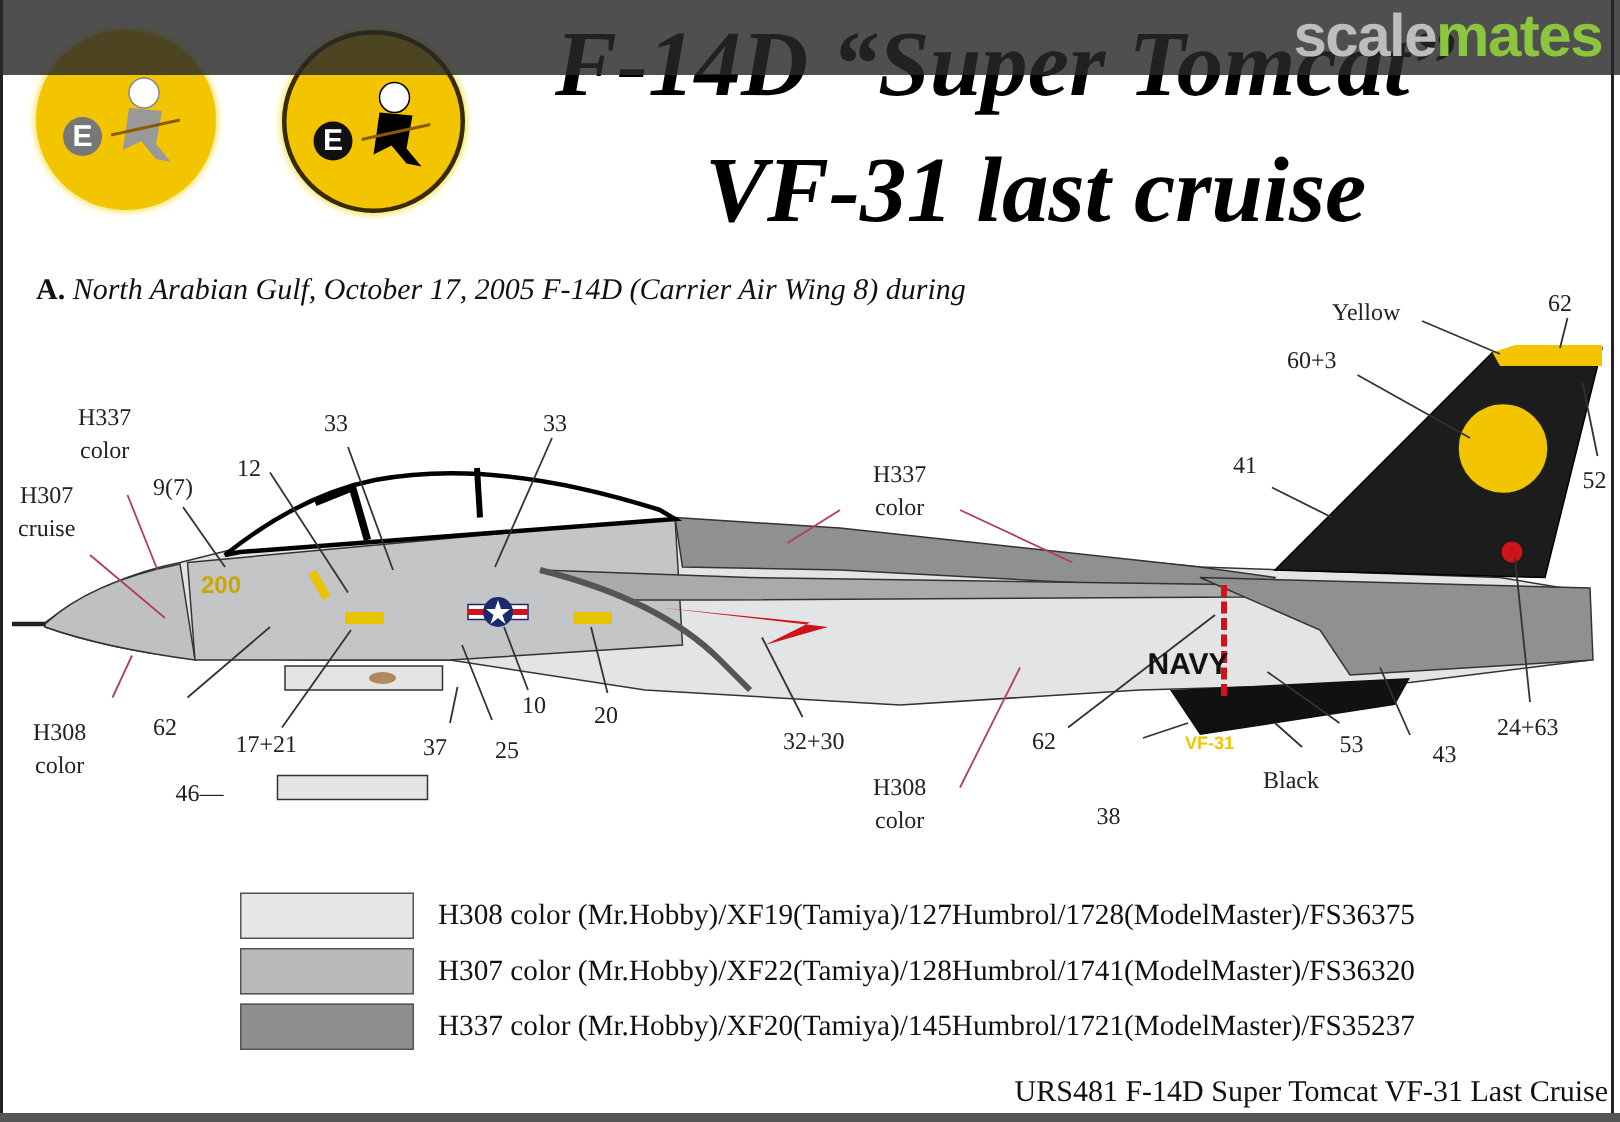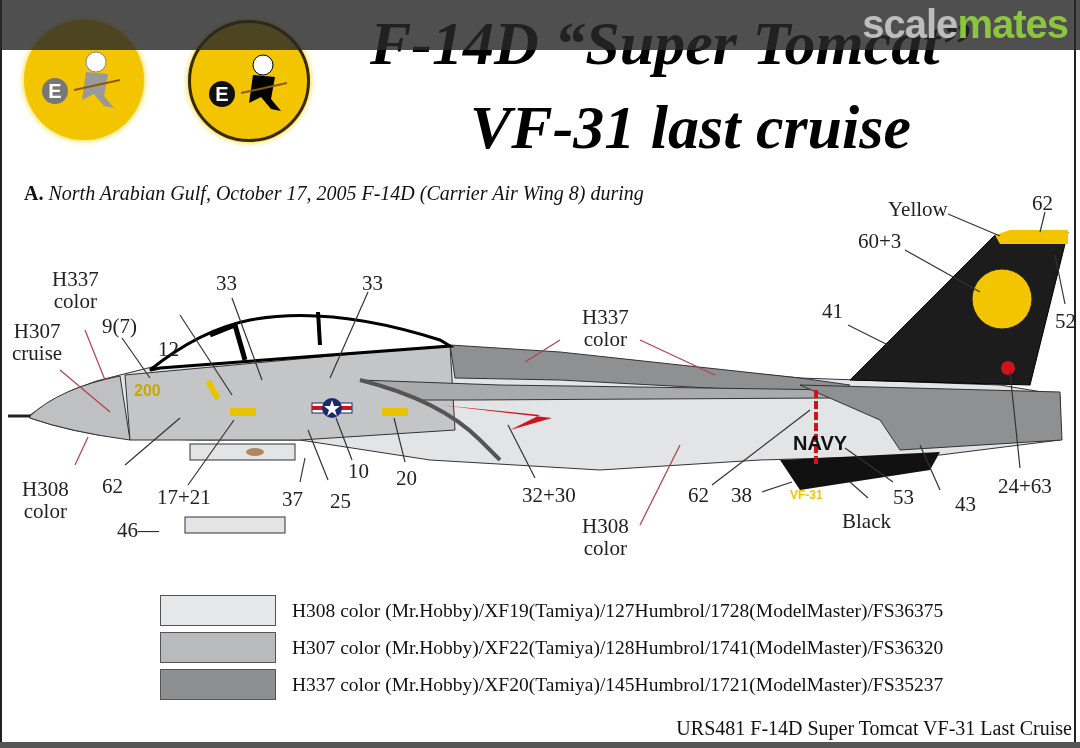--- a/index.html
+++ b/index.html
@@ -9,21 +9,21 @@
   .brand{position:absolute;right:12px;top:2px;font-family:"Liberation Sans",sans-serif;font-weight:bold;font-size:40px;letter-spacing:-1px;z-index:6;}
   .brand .a{color:#bdbdbd;} .brand .b{color:#8cc63f;}
   .title1,.title2{position:absolute;font-style:italic;font-weight:bold;color:#000;z-index:4;white-space:nowrap;font-family:Liberation Serif, serif;}
   .title1{left:370px;top:8px;font-size:62px;}
   .title2{left:470px;top:92px;font-size:62px;}
   .patch{position:absolute;border-radius:50%;background:#f2c500;box-shadow:0 0 6px #e8d400;z-index:3;}
   .patch .e{position:absolute;left:18px;top:58px;width:26px;height:26px;border-radius:50%;color:#fff;font:bold 20px "Liberation Sans",sans-serif;text-align:center;line-height:26px;}
   .patch .cat{position:absolute;left:50px;top:30px;width:46px;height:62px;}
   .desc{position:absolute;left:24px;top:180px;font-size:20px;line-height:27px;font-style:italic;color:#111;}
   .desc b{font-style:normal;}
-  .lbl{position:absolute;font-size:21px;color:#222;line-height:22px;text-align:center;white-space:nowrap;}
+  .lbl{position:absolute;font-size:16px;color:#222;line-height:22px;text-align:center;white-space:nowrap;}
   svg.plane{position:absolute;left:0;top:0;}
   .legend{position:absolute;left:160px;top:592px;}
   .legrow{display:flex;align-items:center;height:37px;}
   .swatch{width:114px;height:29px;border:1px solid #555;margin-right:16px;}
   .legtext{font-size:19.5px;color:#111;white-space:nowrap;}
   .footer{position:absolute;right:8px;top:717px;font-size:20px;color:#111;}
   .botbar{position:absolute;left:0;top:742px;width:1080px;height:6px;background:#555;}
 </style>
 </head>
 <body>
@@ -132,47 +132,47 @@
     <line x1="1020" y1="468" x2="1010" y2="372"></line>
     <line x1="848" y1="325" x2="888" y2="345"></line>
     <line x1="905" y1="250" x2="980" y2="292"></line>
     <line x1="948" y1="214" x2="1000" y2="236"></line>
     <line x1="1045" y1="212" x2="1040" y2="232"></line>
     <line x1="1065" y1="304" x2="1055" y2="255"></line>
   </g>
 </svg>
 
 <div class="lbl" style="left:134px;top:380px;font-family:'Liberation Sans',sans-serif;font-weight:bold;color:#c8a800;font-size:16px;">200</div>
-<div class="lbl" style="left:793px;top:432px;font-family:'Liberation Sans',sans-serif;font-weight:bold;font-size:20px;color:#111;">NAVY</div>
+<div class="lbl" style="left:765px;top:432px;font-family:'Liberation Sans',sans-serif;font-weight:bold;font-size:20px;color:#111;">NAVY</div>
 <div class="lbl" style="left:790px;top:484px;font-family:'Liberation Sans',sans-serif;font-weight:bold;font-size:12px;color:#f2c500;">VF-31</div>
 
 <div class="lbl" style="left:52px;top:268px;white-space:pre;">H337
 color</div>
 <div class="lbl" style="left:12px;top:320px;white-space:pre;">H307
 cruise</div>
 <div class="lbl" style="left:22px;top:478px;white-space:pre;">H308
 color</div>
 <div class="lbl" style="left:102px;top:315px;">9(7)</div>
-<div class="lbl" style="left:158px;top:302px;margin-top:36px;">12</div>
+<div class="lbl" style="left:158px;top:302px;">12</div>
 <div class="lbl" style="left:216px;top:272px;">33</div>
 <div class="lbl" style="left:362px;top:272px;">33</div>
 <div class="lbl" style="left:102px;top:475px;">62</div>
 <div class="lbl" style="left:157px;top:486px;">17+21</div>
 <div class="lbl" style="left:282px;top:488px;">37</div>
 <div class="lbl" style="left:330px;top:490px;">25</div>
 <div class="lbl" style="left:348px;top:460px;">10</div>
 <div class="lbl" style="left:396px;top:467px;">20</div>
 <div class="lbl" style="left:117px;top:519px;">46—</div>
 <div class="lbl" style="left:582px;top:306px;white-space:pre;">H337
 color</div>
 <div class="lbl" style="left:522px;top:484px;">32+30</div>
 <div class="lbl" style="left:582px;top:515px;white-space:pre;">H308
 color</div>
 <div class="lbl" style="left:688px;top:484px;">62</div>
-<div class="lbl" style="left:731px;top:484px;">38</div>
+<div class="lbl" style="left:731px;top:534px;">38</div>
 <div class="lbl" style="left:842px;top:510px;">Black</div>
 <div class="lbl" style="left:893px;top:486px;">53</div>
 <div class="lbl" style="left:935px;top:493px;margin-left:20px;">43</div>
 <div class="lbl" style="left:998px;top:475px;">24+63</div>
 <div class="lbl" style="left:822px;top:300px;">41</div>
 <div class="lbl" style="left:858px;top:230px;">60+3</div>
 <div class="lbl" style="left:888px;top:198px;">Yellow</div>
 <div class="lbl" style="left:1032px;top:192px;">62</div>
 <div class="lbl" style="left:1055px;top:310px;">52</div>
 

